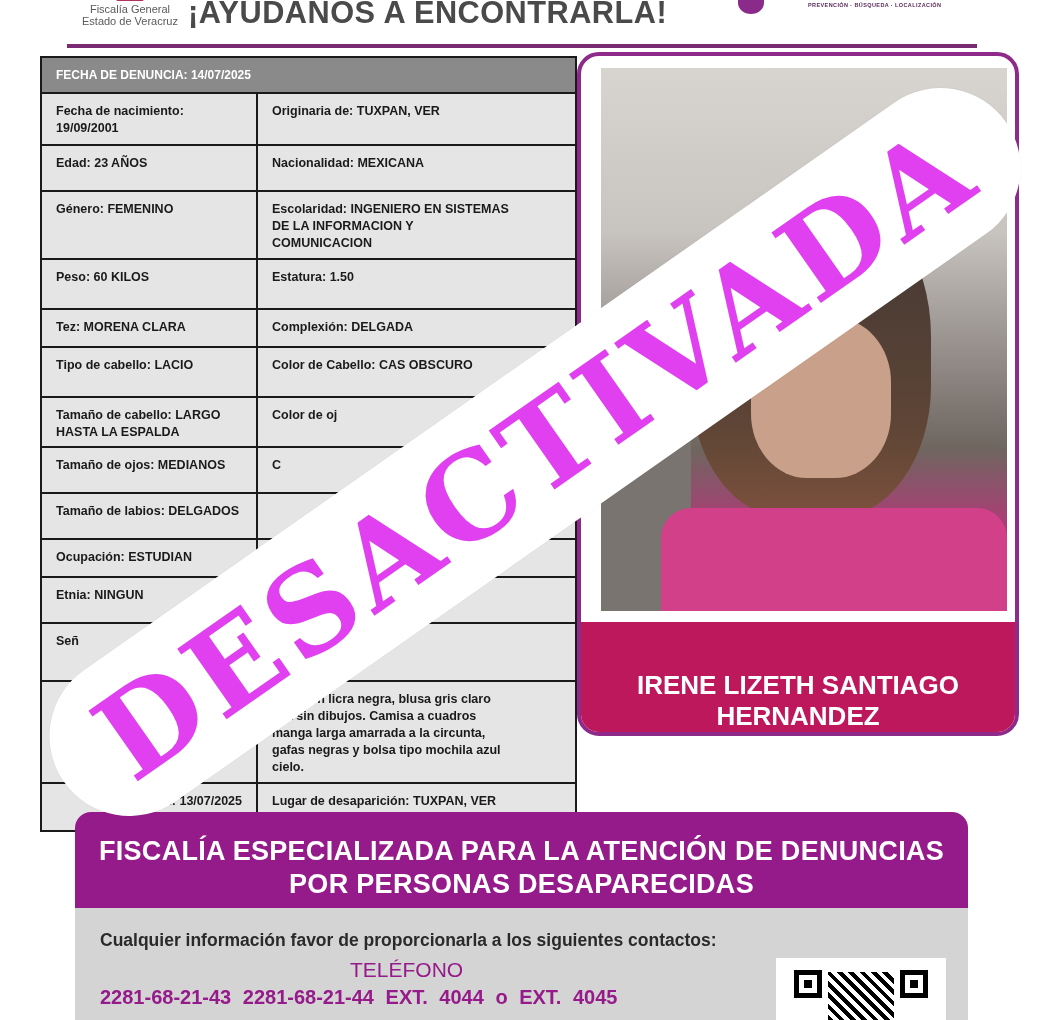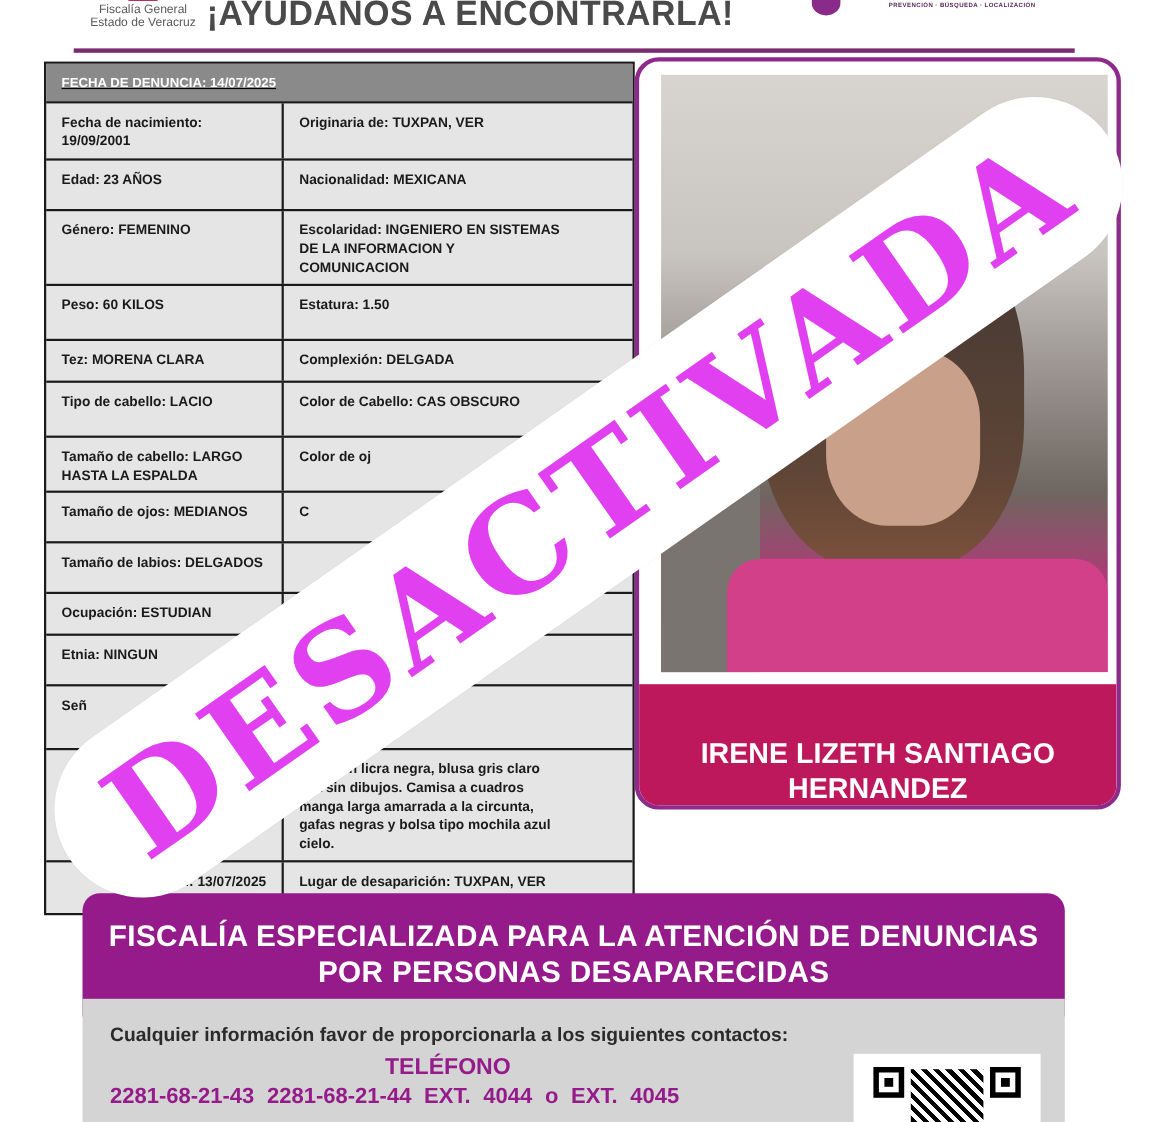--- a/index.html
+++ b/index.html
@@ -11,21 +11,21 @@
   .fge .mark { position:absolute; left:36px; top:-10px; width:28px; height:8px; background:#b03060; border-radius:2px; }
   .headline { position:absolute; left:188px; top:-6px; font-size:32px; font-weight:bold; color:#4a4a4a; letter-spacing:0.5px; transform:scaleX(0.96); transform-origin:left; white-space:nowrap; }
   .pin { position:absolute; left:738px; top:-8px; width:26px; height:22px; background:#8a2a8a; border-radius:0 0 50% 50%; }
   .tagline { position:absolute; left:808px; top:2px; font-size:5.5px; font-weight:bold; color:#5a2a5a; letter-spacing:0.4px; white-space:nowrap; }
   .header-rule { position:absolute; left:67px; top:44px; width:910px; height:4px; background:#7a2a72; }
 
   
   .table { position:absolute; left:40px; top:56px; width:533px; border:2px solid #1a1a1a; border-collapse:collapse; background:#e5e5e5; }
   .tr { display:flex; border-top:2px solid #1a1a1a; }
   .tr:first-child { border-top:none; }
-  .tr-head { background:#8a8a8a; height:34px; align-items:center;text-decoration:underline; }
+  .tr-head { background:#8a8a8a; height:34px; align-items:center; }
   .tr-head .cell { color:#ffffff; font-size:12px; font-weight:bold; padding:0 14px; }
   .cell { font-size:12.5px; font-weight:bold; color:#1a1a1a; padding:9px 14px; box-sizing:border-box; line-height:17px; }
   .c1 { width:216px; border-right:2px solid #1a1a1a; }
   .c2 { width:266px; }
   .cfull { width:531px; }
 
   
   .card { position:absolute; left:577px; top:52px; width:442px; height:684px; border:4px solid #8e2a8a; border-radius:22px; box-sizing:border-box; background:#ffffff; overflow:hidden; }
   .photo { position:absolute; left:20px; top:12px; width:406px; height:543px; background:
       linear-gradient(180deg, #d8d4d0 0%, #c8c4c0 30%, #8f8884 55%, #6e665f 70%, #b03a78 85%, #d0468e 100%); }
@@ -34,21 +34,21 @@
   .photo .top { position:absolute; left:60px; top:440px; width:346px; height:103px; background:#d2408a; border-radius:30px 30px 0 0; }
   .photo .ground { position:absolute; left:0; top:330px; width:90px; height:213px; background:#7a7470; }
   .name-bar { position:absolute; left:0; top:566px; width:434px; height:110px; background:#be185d; display:flex; align-items:flex-end; justify-content:center; text-align:center; }
   .name { color:#ffffff; font-size:26px; font-weight:bold; line-height:31px; width:400px; }
 
   
   .fiscalia { position:absolute; left:75px; top:796px; width:893px; height:112px; background:#951a8a; border-radius:16px 16px 0 0; display:flex; align-items:center; justify-content:center; text-align:center;margin-top:16px; }
   .fiscalia span { color:#ffffff; font-size:27px; font-weight:bold; line-height:33px; letter-spacing:0.3px; }
   .contacts { position:absolute; left:75px; top:908px; width:893px; height:112px; background:#d4d4d4; }
   .contact-line { position:absolute; left:25px; top:22px; font-size:17.5px; font-weight:bold; color:#2a2a2a; white-space:nowrap; }
-  .tel-label { position:absolute; left:275px; top:50px; font-size:21px; font-weight:bold; color:#951a8a; }
+  .tel-label { position:absolute; left:275px; top:50px; font-size:21px; font-weight:normal; color:#951a8a; }
   .phones { position:absolute; left:25px; top:78px; font-size:20px; font-weight:bold; color:#951a8a; white-space:nowrap; word-spacing:6px; }
   .qr-box { position:absolute; left:701px; top:50px; width:170px; height:62px; background:#ffffff; }
   .qr-fin { position:absolute; width:28px; height:28px; border:5px solid #000; background:#fff; box-sizing:border-box; }
   .qr-fin::after { content:""; position:absolute; left:5px; top:5px; width:8px; height:8px; background:#000; }
 
   
   .stamp { position:absolute; left:-40px; top:372px; width:1150px; height:160px; background:#ffffff; border-radius:80px; transform:rotate(-35deg); transform-origin:center; display:flex; align-items:center; justify-content:center; box-shadow:0 0 2px rgba(0,0,0,0.05); }
   .stamp span { font-family:"DejaVu Serif", serif; font-weight:bold; color:#e040f0; font-size:118px; letter-spacing:6px; }
 </style>
 </head>

